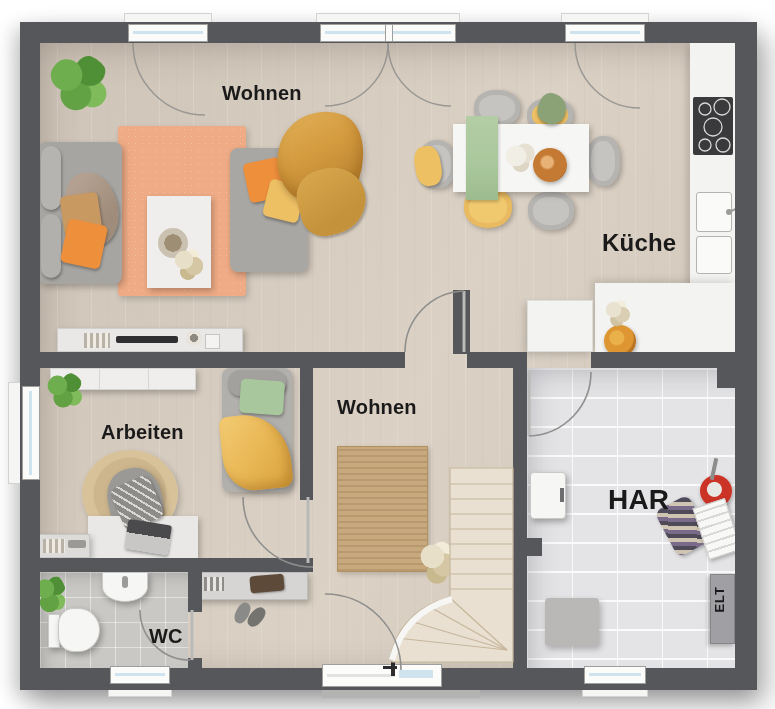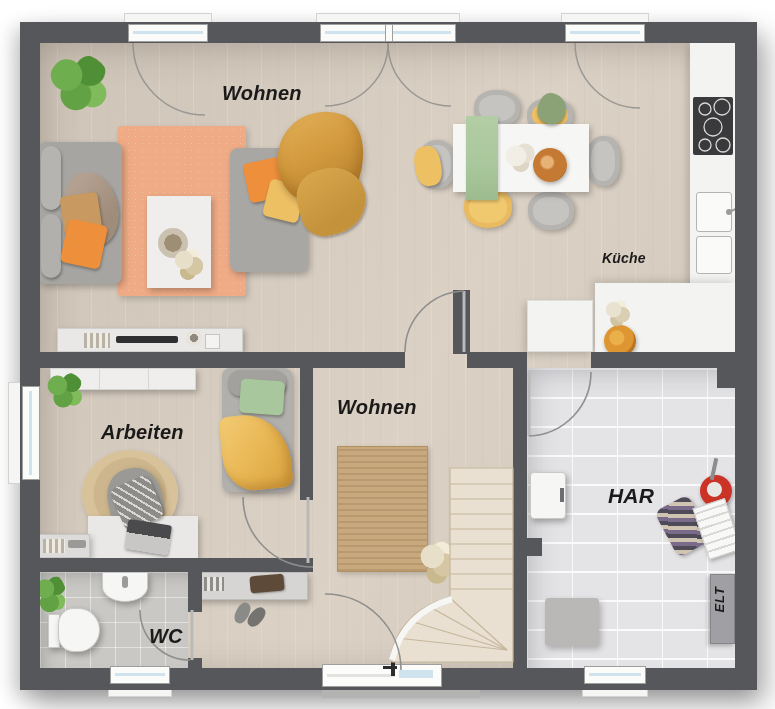--- a/index.html
+++ b/index.html
@@ -1,17 +1,17 @@
 <!DOCTYPE html>
 <html style="--wall: #56575b; --wood-floor: #d9cec1; --tile-wc: #c9c8c5; --tile-har: #e4e4e6; --counter: #f3f3f1; --rug-living: #eeab85; --rug-hall: #c8a87d; --stair-tread: #e9e0d1; --accent-orange: #ee8f3c; --accent-yellow: #eec064; --accent-green: #a9c79c; --label-text: #1a1a1a; --window-glass: #cfe3ee;"><head>
 <meta charset="utf-8">
 <style>
   html,body{margin:0;padding:0;background:#ffffff;}
   #plan{position:relative;width:775px;height:709px;background:#ffffff;overflow:hidden;
-        font-family:"Liberation Sans",sans-serif;font-style:italic;}
+        font-family:"Liberation Sans",sans-serif;}
   .abs{position:absolute;}
   .footprint{position:absolute;left:20px;top:22px;width:737px;height:668px;
              box-shadow:10px 14px 26px rgba(0,0,0,.30), -6px 6px 18px rgba(0,0,0,.18);z-index:0;}
   .floor-wood{position:absolute;z-index:1;background-color:var(--wood-floor,#d9cec1);
       background-image:
         repeating-linear-gradient(90deg, rgba(120,100,80,.10) 0 1px, transparent 1px 34px),
         repeating-linear-gradient(90deg, rgba(255,255,255,.16) 0 1px, transparent 1px 17px),
         linear-gradient(115deg, rgba(0,0,0,.05), rgba(255,255,255,.06) 55%, rgba(0,0,0,.04));
       box-shadow:inset 16px 18px 38px -18px rgba(90,80,70,.38), inset -12px -14px 32px -20px rgba(90,80,70,.30);}
   .floor-tile-wc{position:absolute;z-index:2;background-color:var(--tile-wc,#c9c8c5);
@@ -280,20 +280,20 @@
       <path d="M529,436 A64,64 0 0 0 591,372"></path>
       <path d="M308,497 V563" stroke="#b9b9b7" stroke-width="3"></path>
       <path d="M243,497 A70,70 0 0 0 313,567"></path>
       <path d="M192,610 V660" stroke="#b9b9b7" stroke-width="3"></path>
       <path d="M140,610 A50,50 0 0 0 190,660"></path>
       <path d="M325,594 A76,76 0 0 1 401,670"></path>
     </g>
   </svg>
 
   <div class="label" style="left:222px;top:82px;font-size:20px;">Wohnen</div>
-  <div class="label" style="left:602px;top:250px;font-size:14px;">Küche</div>
+  <div class="label" style="left:602px;top:229px;font-size:24px;">Küche</div>
   <div class="label" style="left:337px;top:396px;font-size:20px;">Wohnen</div>
   <div class="label" style="left:101px;top:421px;font-size:20px;">Arbeiten</div>
   <div class="label" style="left:149px;top:625px;font-size:20px;">WC</div>
-  <div class="label" style="left:608px;top:484px;font-size:21px;">HAR</div>
+  <div class="label" style="left:608px;top:484px;font-size:28px;">HAR</div>
   <div class="label" style="left:712px;top:586px;font-size:13px;writing-mode:vertical-rl;transform:rotate(180deg);letter-spacing:1px;">ELT</div>
 
 </div>
 
 </body></html>

